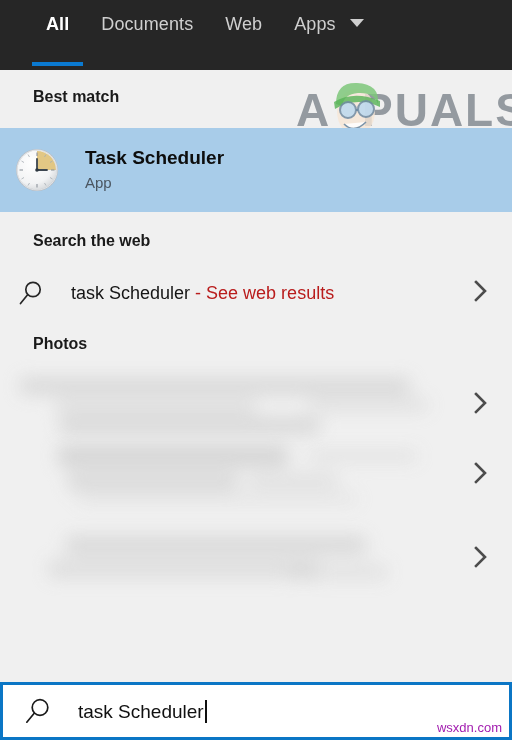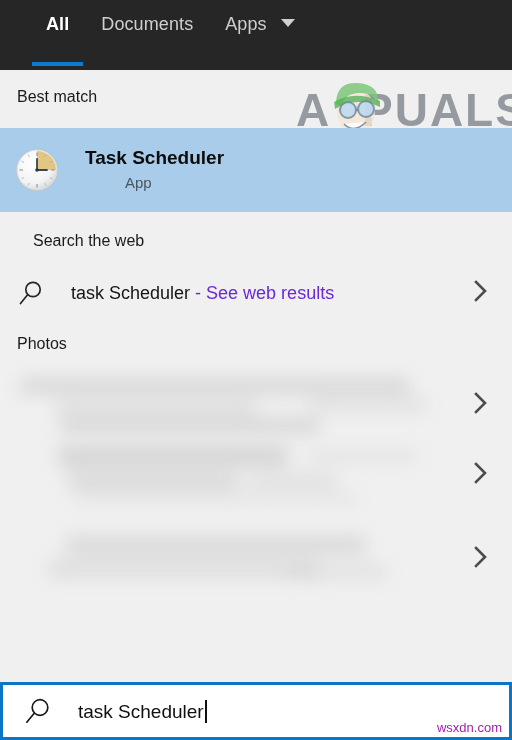--- a/index.html
+++ b/index.html
@@ -59,23 +59,23 @@
     width: 0; height: 0;
     border-left: 7px solid transparent;
     border-right: 7px solid transparent;
     border-top: 8px solid #cfcfcf;
     vertical-align: 3px;
   }
 
   
   .section-title {
     font-size: 16px;
-    font-weight: normal;
+    font-weight: bold;
     color: #1a1a1a;
-    padding-left: 17px;
+    padding-left: 33px;
   }
 
   
   .best-match-title { position: absolute; left: 0; top: 88px; }
 
   .best-match-row {
     position: absolute;
     left: 0; top: 128px;
     width: 512px;
     height: 84px;
@@ -95,25 +95,24 @@
     font-size: 19px;
     font-weight: bold;
     color: #0d0d0d;
     line-height: 22px;
   }
   .bm-sub {
     font-size: 15px;
     color: #4a5560;
     line-height: 20px;
     margin-top: 4px;
-    margin-left: 40px;
-  }
-
-  
-  .web-title { position: absolute; left: 16px; top: 232px; }
+  }
+
+  
+  .web-title { position: absolute; left: 0; top: 232px; }
 
   .web-row {
     position: absolute;
     left: 0; top: 268px;
     width: 512px;
     height: 50px;
     display: flex;
     align-items: center;
     cursor: default;
   }
@@ -121,21 +120,21 @@
     width: 46px; flex: 0 0 46px;
     margin-left: 8px;
     display: flex; align-items: center; justify-content: center;
   }
   .web-label {
     margin-left: 17px;
     font-size: 18px;
     color: #151515;
     white-space: nowrap;
   }
-  .web-label .muted { color: #6d28d9; }
+  .web-label .muted { color: #b91c1c; }
   .row-chevron {
     position: absolute;
     right: 22px;
     top: 50%;
     transform: translateY(-50%);
   }
 
   
   .photos-title { position: absolute; left: 0; top: 335px; }
 
@@ -224,20 +223,23 @@
     <div class="tab active">
       <span>All</span>
       <span class="tab-underline"></span>
     </div>
 
 
     <div class="tab">
       <span>Documents</span>
     </div>
 
+    <div class="tab">
+      <span>Web</span>
+    </div>
 
     <div class="tab">
       <span>Apps</span>
       <span class="caret"></span>
     </div>
 
   </div>
 
   <div class="watermark">
     <svg width="216" height="62" viewBox="0 0 216 62" xmlns="http://www.w3.org/2000/svg">

